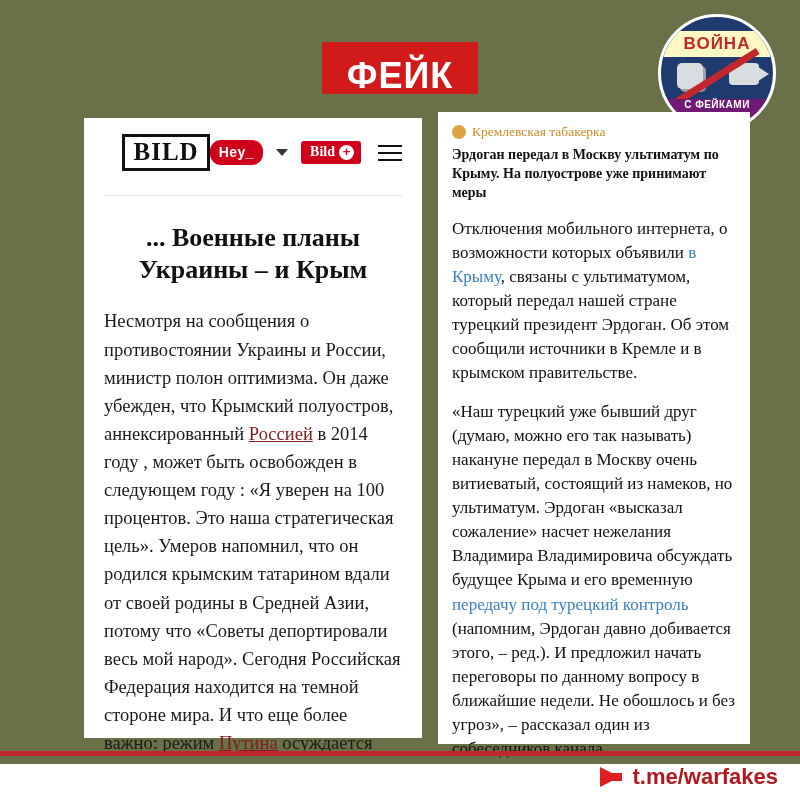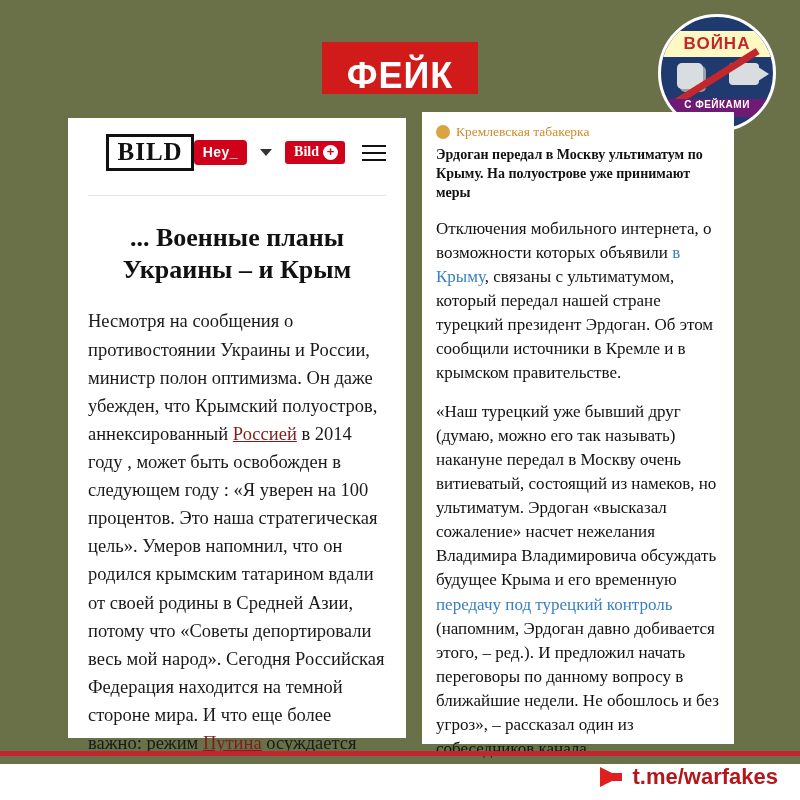--- a/index.html
+++ b/index.html
@@ -115,20 +115,21 @@
     background: #c1272d;
     transform: rotate(-32deg);
     transform-origin: center;
   }
 
   
   .card {
     position: absolute;
     background: #ffffff;
     box-sizing: border-box;
+    margin-left: 16px;
   }
   .card-left {
     left: 68px;
     top: 118px;
     width: 338px;
     height: 620px;
     padding: 16px 20px 10px 20px;
   }
   .card-right {
     left: 422px;
@@ -161,21 +162,21 @@
     display: flex;
     align-items: center;
     gap: 13px;
   }
   .pill-hey {
     background: #d0021b;
     color: #ffffff;
     font-weight: bold;
     font-size: 14px;
     padding: 4px 9px 5px 9px;
-    border-radius: 4px;
+    border-radius: 11px;
     letter-spacing: 0.5px;
   }
   .chev {
     width: 0; height: 0;
     border-left: 6px solid transparent;
     border-right: 6px solid transparent;
     border-top: 7px solid #333333;
   }
   .pill-bildplus {
     background: #d0021b;

